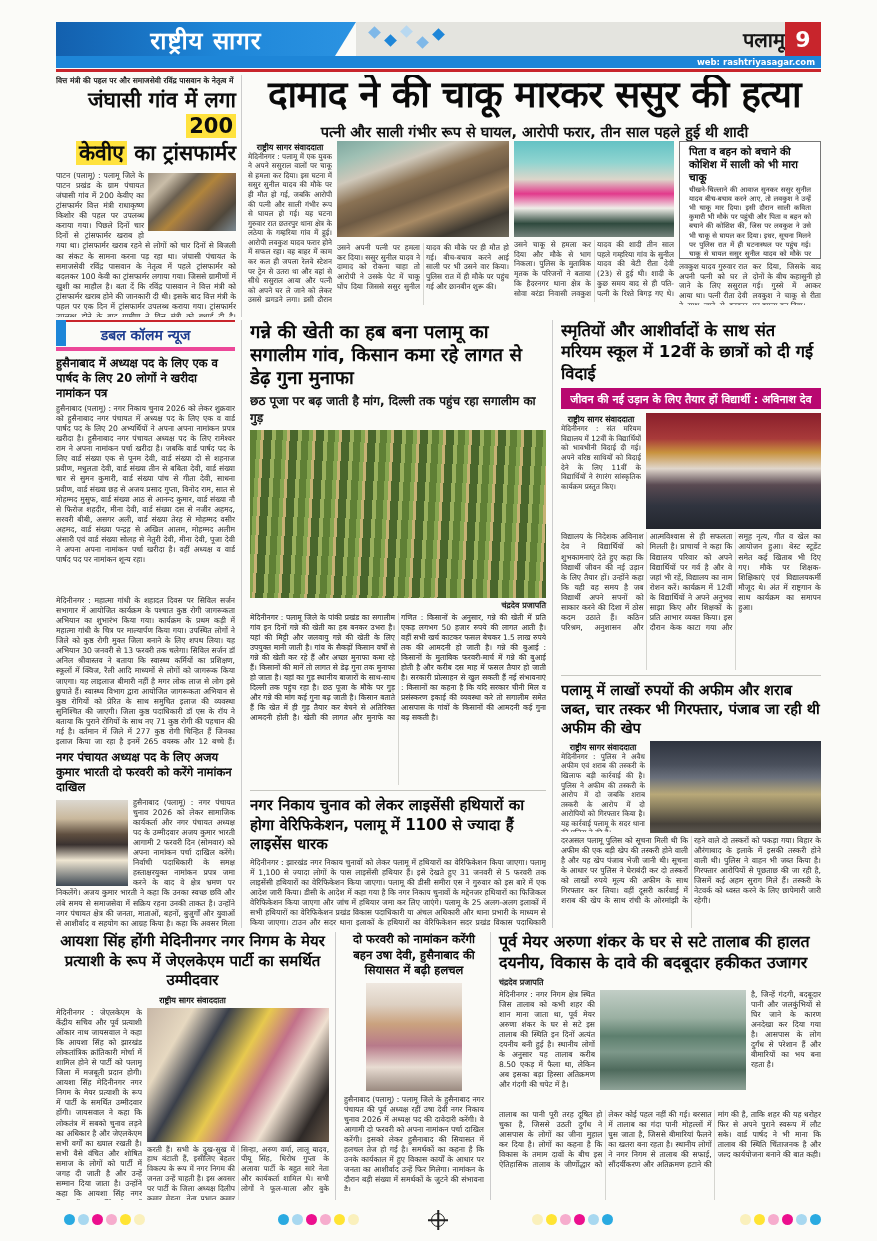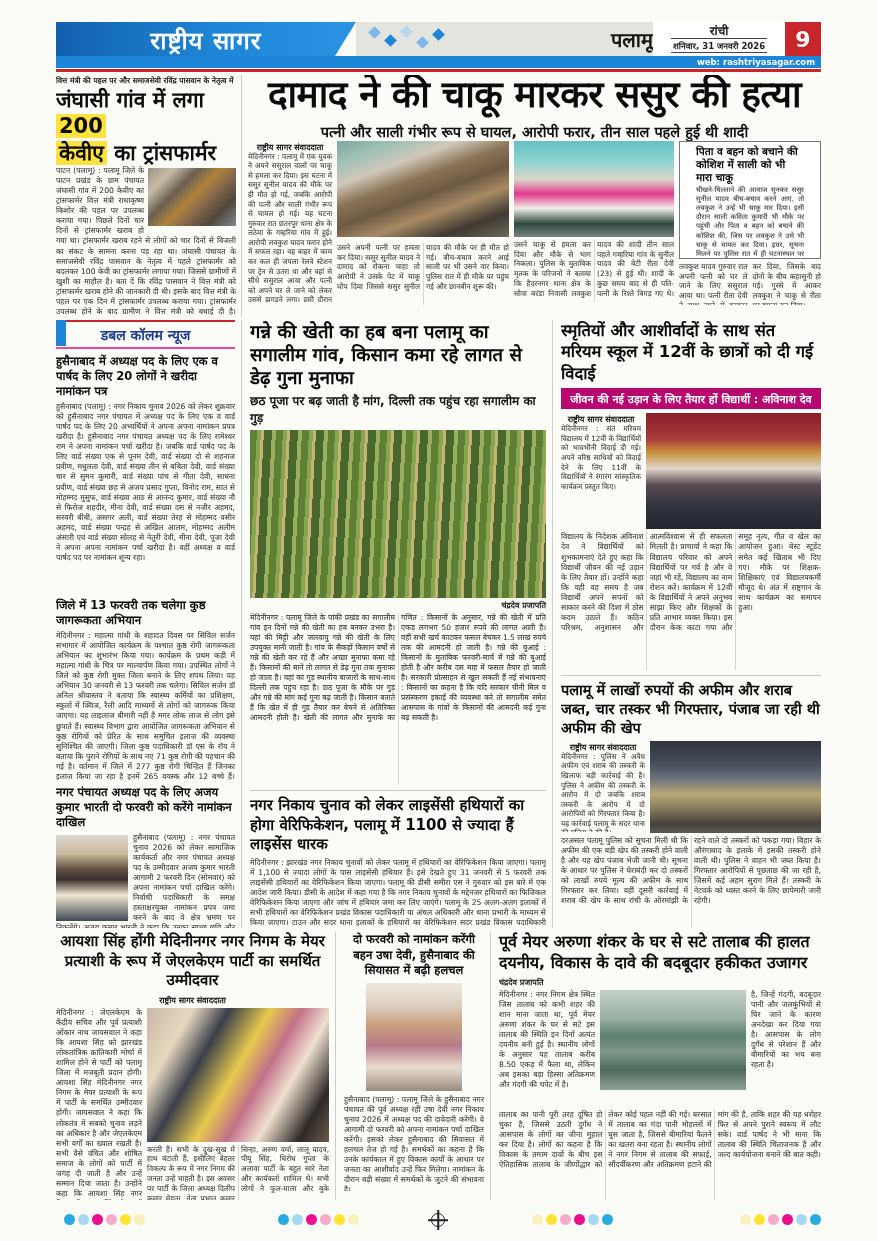--- a/index.html
+++ b/index.html
@@ -30,47 +30,47 @@
   .twocol { column-count:2; column-gap:6px; column-rule:1px solid #d5d5d0; }
   .threecol { column-count:3; column-gap:6px; column-rule:1px solid #d5d5d0; }
   .ph { background:#cfcac0; position:relative; overflow:hidden; flex-shrink:0; }
   .hl { background:#ffe23e; padding:0 3px; }
   .hr-sep { border-top:1px solid #c6c6c0; margin:5px 0; }
 
   
   .top-section { height:242px; display:flex; gap:6px; margin-top:3px; overflow:hidden; }
   .transformer { width:186px; border-right:1px solid #ccc; padding-right:5px; }
   .kicker { font-size:7.5px; font-weight:bold; margin-bottom:2px; white-space:nowrap; overflow:hidden; }
-  .tf-head { font-size:21px; font-weight:bold; text-align:left; line-height:1.25; color:#0d0d0d; }
+  .tf-head { font-size:21px; font-weight:bold; text-align:right; line-height:1.25; color:#0d0d0d; margin-bottom:5px; }
   .tf-photo { float:right; width:88px; height:58px; margin:2px 0 3px 4px;
     background:linear-gradient(135deg,#9a8f80 0%,#c9bda8 18%,#6a5f50 35%,#b0843c 50%,#8a6a4a 62%,#50483c 80%,#7d8a92 100%); }
 
   .main-story { flex:1; }
   .main-head { font-size:37px; font-weight:bold; text-align:center; line-height:1.1; color:#0a0a0a; letter-spacing:-0.5px; }
   .main-sub { font-size:14.5px; font-weight:bold; text-align:center; margin:5px 0 0; color:#111; }
   .story-row { display:flex; gap:5px; height:164px; overflow:hidden; }
   .colA { width:84px; }
   .colB { width:172px; display:flex; flex-direction:column; gap:3px;justify-content:space-between; }
   .colC { width:160px; display:flex; flex-direction:column; gap:3px; }
   .colD { flex:1; display:flex; flex-direction:column; gap:3px; }
   .colB .ph { height:96px; background:linear-gradient(160deg,#7fa8a0 0%,#9fc0b4 14%,#cfc8ba 28%,#8a7254 42%,#6d5a44 55%,#a88a64 68%,#3f3a32 84%,#6f6a5c 100%); }
   .colC .ph { height:96px; background:linear-gradient(180deg,#63c2c4 0%,#8fd4d0 22%,#dcd6ca 40%,#e23a8c 55%,#efeee8 70%,#2f4a3e 86%,#76837c 100%); }
   .under-photo { height:62px; font-size:7.4px; }
-  .side-box { border:1px solid #777; padding:3px 16px; height:136px; overflow:hidden; background:#fff; }
+  .side-box { border:1px solid #777; padding:3px 9px; height:136px; overflow:hidden; background:#fff; }
   .side-box-head { font-size:10.5px; font-weight:bold; line-height:1.25; margin-bottom:2px; color:#0d0d0d; }
   .side-box-body { font-size:7px; line-height:1.3; text-align:justify; }
   .colD-below { font-size:7.4px; column-count:2; column-gap:5px; }
 
   
   .mid-section { height:608px; display:flex; gap:8px; margin-top:3px; overflow:hidden; }
   .band-left { width:186px; overflow:hidden; border-right:1px solid #ccc; padding-right:6px; }
   .band-mid { width:303px; overflow:hidden; border-right:1px solid #ccc; padding-right:6px; }
   .band-right { width:260px; overflow:hidden; }
 
-  .dcn-box { border-top:2px solid #c8252c; border-bottom:2px solid #ec4899; position:relative;
+  .dcn-box { border-top:2px solid #c8252c; border-bottom:4px solid #ec4899; position:relative;
     text-align:center; padding:3px 0; margin-bottom:5px; }
   .dcn-title { font-size:14px; font-weight:bold; color:#1d3c8f; }
   .dcn-sq { position:absolute; left:0; top:-2px; width:10px; height:26px; background:#1e86d8; }
   .sub-head { font-size:11.5px; font-weight:bold; line-height:1.3; color:#0d0d0d; margin:4px 0 3px; }
   .a1-body { height:192px; }
   .a2-body { height:150px; }
   .a3-photo { float:left; width:72px; height:86px; margin:2px 5px 2px 0;
     background:linear-gradient(180deg,#dcd8d0 0%,#c9b89c 22%,#5f4f40 40%,#3a3230 52%,#efe6d2 70%,#3f4a55 100%); }
   .a3-body { height:132px; }
 
@@ -144,24 +144,20 @@
     <div class="mast-left">
       <span>राष्ट्रीय सागर</span>
     </div>
     <div class="mast-mid">
       <span class="diamond" style="left:14px;top:6px;background:#7fb8e8"></span>
       <span class="diamond" style="left:30px;top:14px;background:#1e86d8"></span>
       <span class="diamond" style="left:46px;top:5px;background:#b8d8f0"></span>
       <span class="diamond" style="left:62px;top:16px;background:#7fb8e8"></span>
       <span class="diamond" style="left:78px;top:8px;background:#1e86d8"></span>
       <span>पलामू</span>
-    </div>
-    <div class="mast-right">
-      <span class="mast-city">रांची</span>
-      <span class="mast-date">शनिवार, 31 जनवरी 2026</span>
     </div>
     <div class="page-num">9</div>
   </header>
   <div class="web-strip">web: rashtriyasagar.com</div>
   <div class="red-rule"></div>
 
   <section class="top-section">
 
     <article class="transformer">
       <div class="kicker">वित्त मंत्री की पहल पर और समाजसेवी रविंद्र पासवान के नेतृत्व में</div>
@@ -206,21 +202,20 @@
 
   <section class="mid-section">
 
     <div class="band-left">
       <div class="dcn-box">
         <span class="dcn-sq"></span>
         <span class="dcn-title">डबल कॉलम न्यूज</span>
       </div>
       <h3 class="sub-head">हुसैनाबाद में अध्यक्ष पद के लिए एक व पार्षद के लिए 20 लोगों ने खरीदा नामांकन पत्र</h3>
       <p class="bodytxt a1-body">हुसैनाबाद (पलामू) : नगर निकाय चुनाव 2026 को लेकर शुक्रवार को हुसैनाबाद नगर पंचायत में अध्यक्ष पद के लिए एक व वार्ड पार्षद पद के लिए 20 अभ्यर्थियों ने अपना अपना नामांकन प्रपत्र खरीदा है। हुसैनाबाद नगर पंचायत अध्यक्ष पद के लिए रामेश्वर राम ने अपना नामांकन पर्चा खरीदा है। जबकि वार्ड पार्षद पद के लिए वार्ड संख्या एक से पूनम देवी, वार्ड संख्या दो से शहनाज प्रवीण, मधुलता देवी, वार्ड संख्या तीन से बबिता देवी, वार्ड संख्या चार से सुमन कुमारी, वार्ड संख्या पांच से गीता देवी, साधना प्रवीण, वार्ड संख्या छह से अजय प्रसाद गुप्ता, विनोद राम, सात से मोहम्मद मुसुफ, वार्ड संख्या आठ से आनन्द कुमार, वार्ड संख्या नौ से फिरोज शहदीर, मीना देवी, वार्ड संख्या दस से नजीर अहमद, सरवरी बीबी, असगर अली, वार्ड संख्या तेरह से मोहम्मद वसीर अहमद, वार्ड संख्या पन्द्रह से अखिल आलम, मोहम्मद अलीम अंसारी एवं वार्ड संख्या सोलह से नेतुरी देवी, मीना देवी, पूजा देवी ने अपना अपना नामांकन पर्चा खरीदा है। वहीं अध्यक्ष व वार्ड पार्षद पद पर नामांकन शून्य रहा।</p>
-      <h3 class="sub-head">जिले में 13 फरवरी तक चलेगा कुष्ठ जागरूकता अभियान</h3>
       <p class="bodytxt a2-body">मेदिनीनगर : महात्मा गांधी के शहादत दिवस पर सिविल सर्जन सभागार में आयोजित कार्यक्रम के पश्चात कुष्ठ रोगी जागरूकता अभियान का शुभारंभ किया गया। कार्यक्रम के प्रथम कड़ी में महात्मा गांधी के चित्र पर माल्यार्पण किया गया। उपस्थित लोगों ने जिले को कुष्ठ रोगी मुक्त जिला बनाने के लिए शपथ लिया। यह अभियान 30 जनवरी से 13 फरवरी तक चलेगा। सिविल सर्जन डॉ अनिल श्रीवास्तव ने बताया कि स्वास्थ्य कर्मियों का प्रशिक्षण, स्कूलों में क्विज, रैली आदि माध्यमों से लोगों को जागरूक किया जाएगा। यह लाइलाज बीमारी नहीं है मगर लोक लाज से लोग इसे छुपाते हैं। स्वास्थ्य विभाग द्वारा आयोजित जागरूकता अभियान से कुष्ठ रोगियों को प्रेरित के साथ समुचित इलाज की व्यवस्था सुनिश्चित की जाएगी। जिला कुष्ठ पदाधिकारी डॉ एस के रॉय ने बताया कि पुराने रोगियों के साथ नए 71 कुष्ठ रोगी की पहचान की गई है। वर्तमान में जिले में 277 कुष्ठ रोगी चिन्हित हैं जिनका इलाज किया जा रहा है इनमें 265 वयस्क और 12 बच्चे हैं। विभाग के निर्देशानुसार इन्हें पूर्ण और निःशुल्क कोर्स दिया जा रहा है। डॉ रॉय ने बताया कि सीएचसी लेस्लीगंज और सीएचसी पाटन में सबसे अधिक कुष्ठ रोगी चिन्हित किए गए हैं।</p>
       <h3 class="sub-head">नगर पंचायत अध्यक्ष पद के लिए अजय कुमार भारती दो फरवरी को करेंगे नामांकन दाखिल</h3>
       <div class="bodytxt a3-body">
         <span class="a3-photo ph"></span>
         <span>हुसैनाबाद (पलामू) : नगर पंचायत चुनाव 2026 को लेकर सामाजिक कार्यकर्ता और नगर पंचायत अध्यक्ष पद के उम्मीदवार अजय कुमार भारती आगामी 2 फरवरी दिन (सोमवार) को अपना नामांकन पर्चा दाखिल करेंगे। निर्वाची पदाधिकारी के समक्ष हस्ताक्षरयुक्त नामांकन प्रपत्र जमा करने के बाद वे क्षेत्र भ्रमण पर निकलेंगे। अजय कुमार भारती ने कहा कि उनका स्वच्छ छवि और लंबे समय से समाजसेवा में सक्रिय रहना उनकी ताकत है। उन्होंने नगर पंचायत क्षेत्र की जनता, माताओं, बहनों, बुजुर्गों और युवाओं से आशीर्वाद व सहयोग का आग्रह किया है। कहा कि अवसर मिला तो नगर के समग्र विकास, पेयजल, सड़क और सफाई व्यवस्था को प्राथमिकता देंगे।</span>
       </div>
     </div>
 
     <div class="band-mid">
       <h2 class="cane-head">गन्ने की खेती का हब बना पलामू का सगालीम गांव, किसान कमा रहे लागत से डेढ़ गुना मुनाफा</h2>

